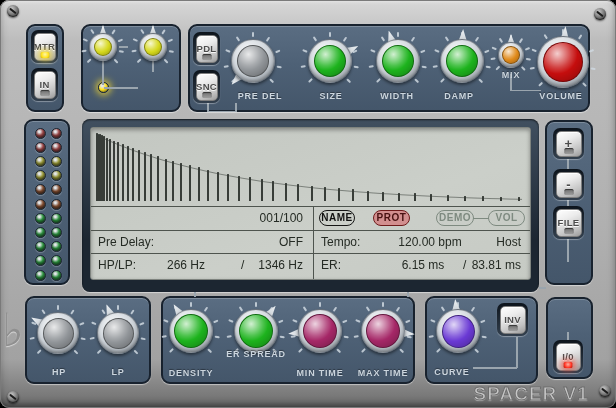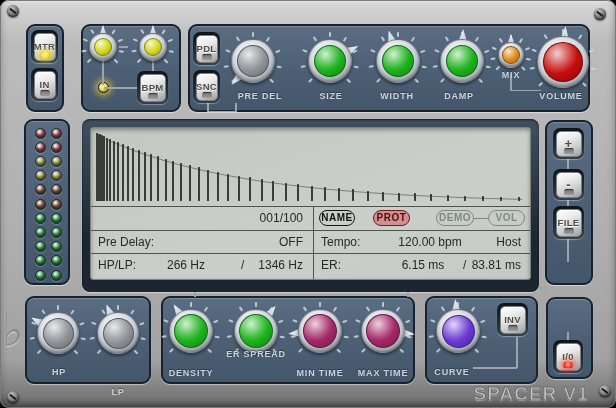--- a/index.html
+++ b/index.html
@@ -128,26 +128,20 @@
         <span class="key-label">MTR</span>
         <i class="notch lit-yellow"></i>
       </div>
     </div>
   <div class="slot" style="left:31px;top:68px;width:27px;height:33px" data-key="in">
     <div class="key">
         <span class="key-label">IN</span>
         <i class="notch"></i>
       </div>
     </div>
-  <div class="slot" style="left:137px;top:71px;width:31px;height:33px" data-key="bpm">
-    <div class="key">
-        <span class="key-label">BPM</span>
-        <i class="notch"></i>
-      </div>
-    </div>
   <div class="slot" style="left:193px;top:32px;width:27px;height:33px" data-key="pdl">
     <div class="key">
         <span class="key-label">PDL</span>
         <i class="notch"></i>
       </div>
     </div>
   <div class="slot" style="left:193px;top:70px;width:27px;height:33px" data-key="snc">
     <div class="key">
         <span class="key-label">SNC</span>
         <i class="notch"></i>
@@ -367,21 +361,21 @@
           <i style="transform: rotate(67.5deg) translateY(calc(var(--ring)/-2 - 5px));"></i>
           <i style="transform: rotate(101.25deg) translateY(calc(var(--ring)/-2 - 5px));"></i>
           <i style="transform: rotate(135deg) translateY(calc(var(--ring)/-2 - 5px));"></i>
         </div>
         <div class="rot">
           <div class="wedge"></div>
         </div>
         <div class="ring"></div>
         <div class="cap"></div>
       </div>
-      <div class="knob-label" style="left: 118px; top: 392px;">LP</div>
+      <div class="knob-label" style="left: 118px; top: 372px;">LP</div>
       <div class="knob" style="left: 191px; top: 331px; --ring: 44px; --cap: 34px; --col: #1db31d; --ang: 327deg;">
         <div class="ticks">
           <i style="transform: rotate(-135deg) translateY(calc(var(--ring)/-2 - 5px));"></i>
           <i style="transform: rotate(-101.25deg) translateY(calc(var(--ring)/-2 - 5px));"></i>
           <i style="transform: rotate(-67.5deg) translateY(calc(var(--ring)/-2 - 5px));"></i>
           <i style="transform: rotate(-33.75deg) translateY(calc(var(--ring)/-2 - 5px));"></i>
           <i style="transform: rotate(0deg) translateY(calc(var(--ring)/-2 - 5px));"></i>
           <i style="transform: rotate(33.75deg) translateY(calc(var(--ring)/-2 - 5px));"></i>
           <i style="transform: rotate(67.5deg) translateY(calc(var(--ring)/-2 - 5px));"></i>
           <i style="transform: rotate(101.25deg) translateY(calc(var(--ring)/-2 - 5px));"></i>

